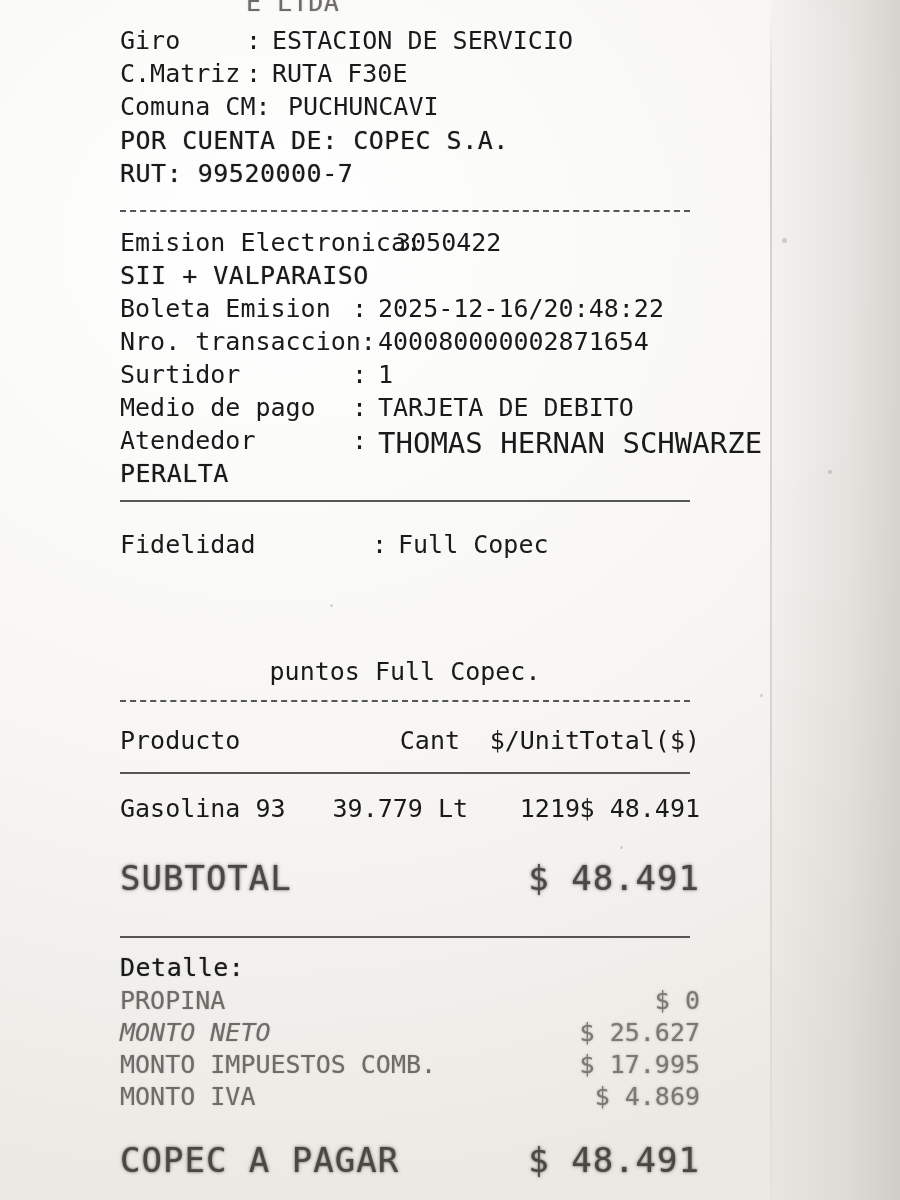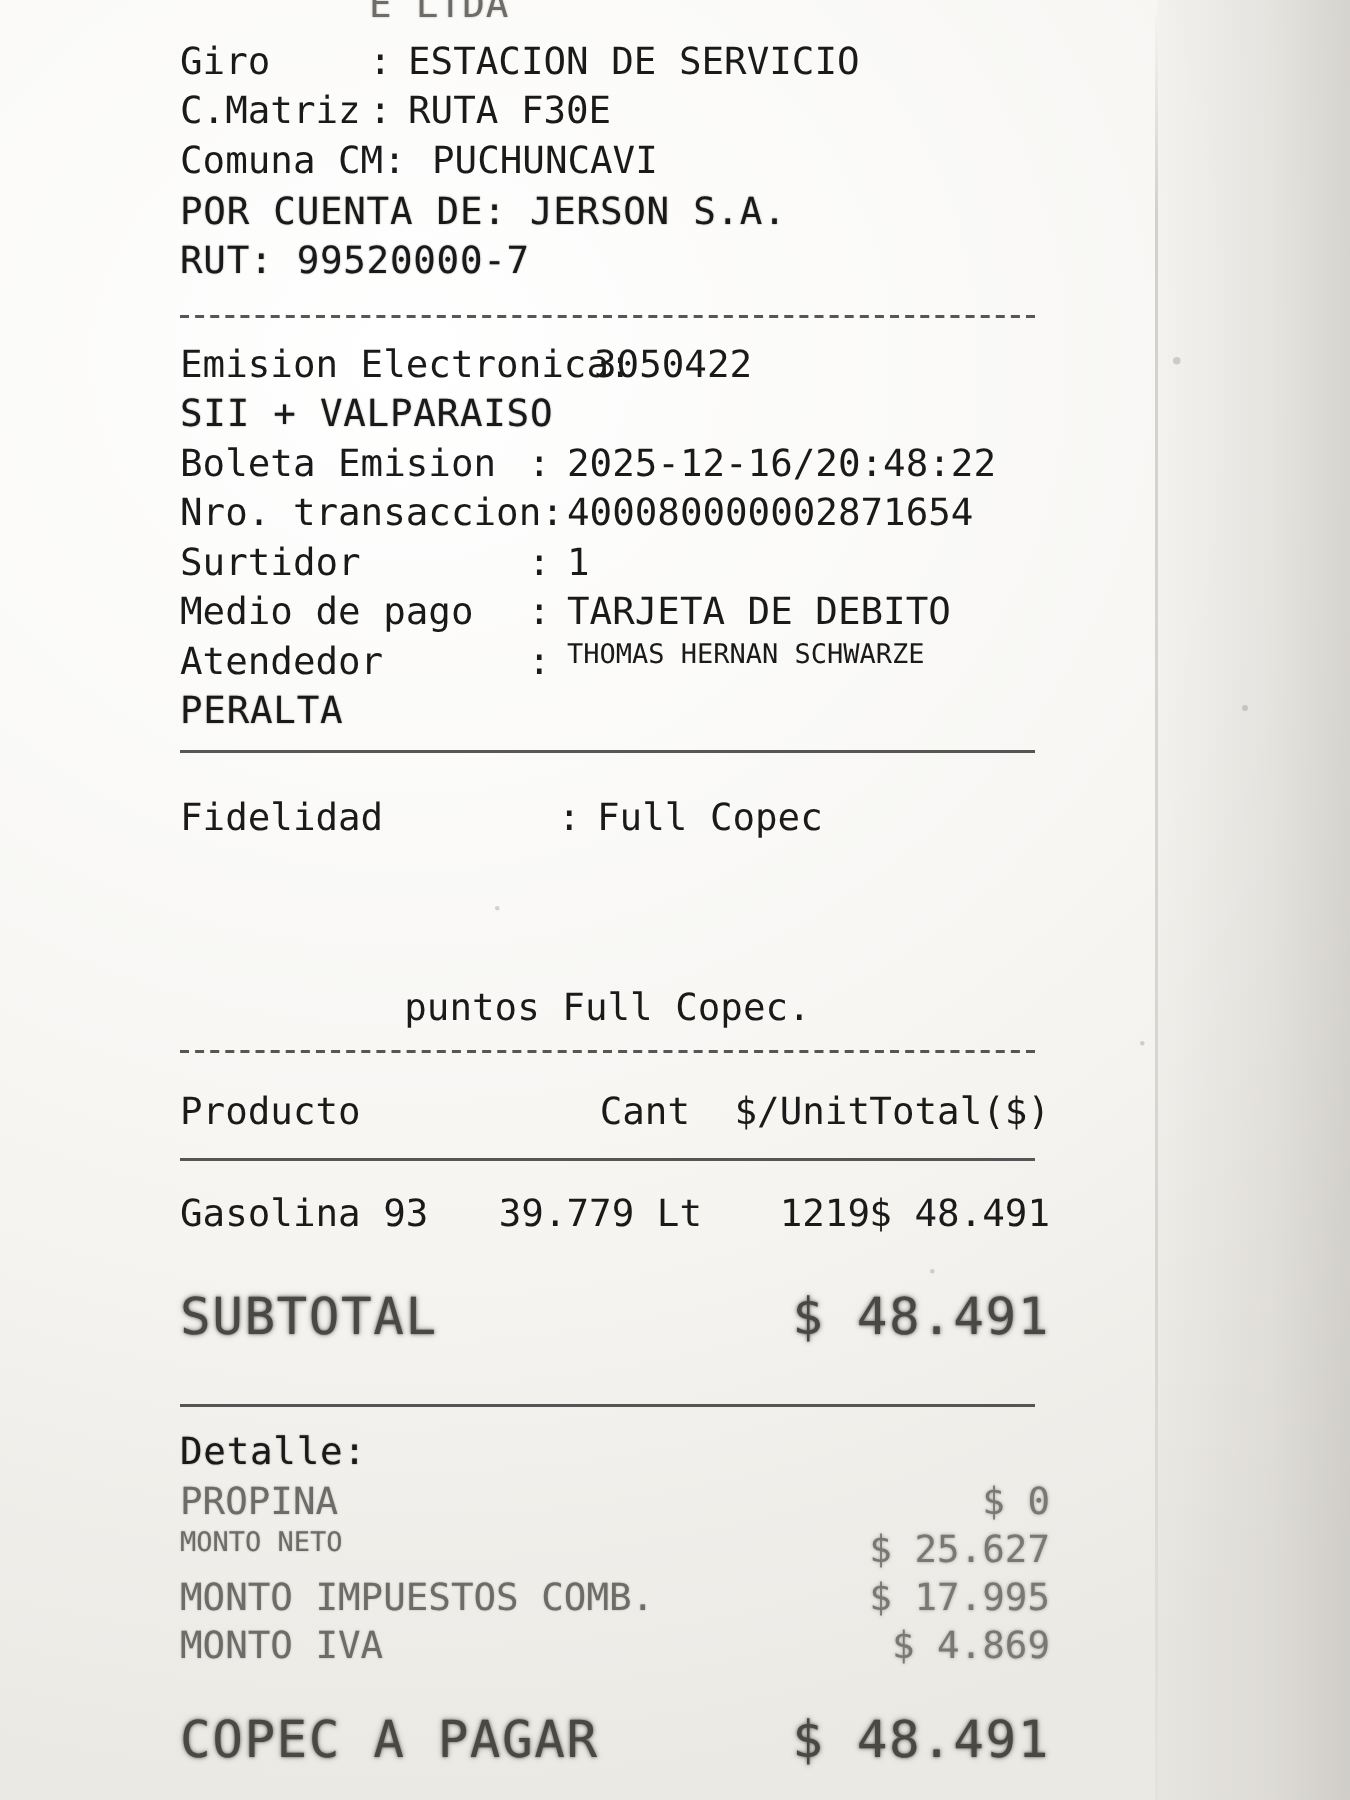--- a/index.html
+++ b/index.html
@@ -161,21 +161,21 @@
       <span class="lbl">C.Matriz</span>
       <span class="c2" style="left:126px; width:14px; text-align:left;">:</span>
       <span class="c2" style="left:152px; width:420px; text-align:left;">RUTA F30E</span>
     </div>
 
     <div class="row" style="top:92px;">
       <span class="lbl">Comuna CM:</span>
       <span class="c2" style="left:168px; width:420px; text-align:left;">PUCHUNCAVI</span>
     </div>
 
-    <div class="line hdr" style="top:126px;">POR CUENTA DE: JERSON S.A.</div>
+    <div class="line hdr" style="top:126px;">POR CUENTA DE: COPEC S.A.</div>
     <div class="line hdr" style="top:159px;">RUT: 99520000-7</div>
 
     <div class="divider" style="top:210px;"></div>
 
     <div class="row" style="top:228px;">
       <span class="lbl">Emision Electronica:</span>
       <span class="c2" style="left:276px; width:300px; text-align:left;">3050422</span>
     </div>
 
     <div class="line hdr" style="top:261px;">SII + VALPARAISO</div>
@@ -199,21 +199,21 @@
 
     <div class="row" style="top:393px;">
       <span class="lbl">Medio de pago</span>
       <span class="c2" style="left:232px; width:14px; text-align:left;">:</span>
       <span class="c2" style="left:258px; width:420px; text-align:left;">TARJETA DE DEBITO</span>
     </div>
 
     <div class="row" style="top:426px;">
       <span class="lbl">Atendedor</span>
       <span class="c2" style="left:232px; width:14px; text-align:left;">:</span>
-      <span class="c2" style="left:258px; width:460px; text-align:left; font-size:18px;">THOMAS HERNAN SCHWARZE</span>
+      <span class="c2" style="left:258px; width:460px; text-align:left; font-size:29px;">THOMAS HERNAN SCHWARZE</span>
     </div>
 
     <div class="line hdr" style="top:459px;">PERALTA</div>
 
     <div class="solid-div" style="top:500px;"></div>
 
     <div class="row" style="top:530px;">
       <span class="lbl">Fidelidad</span>
       <span class="c2" style="left:252px; width:14px; text-align:left;">:</span>
       <span class="c2" style="left:278px; width:420px; text-align:left;">Full Copec</span>
@@ -248,21 +248,21 @@
     <div class="solid-div" style="top:936px;"></div>
 
     <div class="line hdr" style="top:953px;">Detalle:</div>
 
     <div class="row" style="top:986px;">
       <span class="lbl faded" style="font-size:25px;">PROPINA</span>
       <span class="c2 smudge-light" style="left:380px; width:200px; font-size:25px;">$ 0</span>
     </div>
 
     <div class="row" style="top:1018px;">
-      <span class="lbl faded" style="font-size:18px;">MONTO NETO</span>
+      <span class="lbl faded" style="font-size:25px;font-style:italic;">MONTO NETO</span>
       <span class="c2 smudge-light" style="left:380px; width:200px; font-size:25px;">$ 25.627</span>
     </div>
 
     <div class="row" style="top:1050px;">
       <span class="lbl faded" style="font-size:25px;">MONTO IMPUESTOS COMB.</span>
       <span class="c2 smudge-light" style="left:380px; width:200px; font-size:25px;">$ 17.995</span>
     </div>
 
     <div class="row" style="top:1082px;">
       <span class="lbl faded" style="font-size:25px;">MONTO IVA</span>

